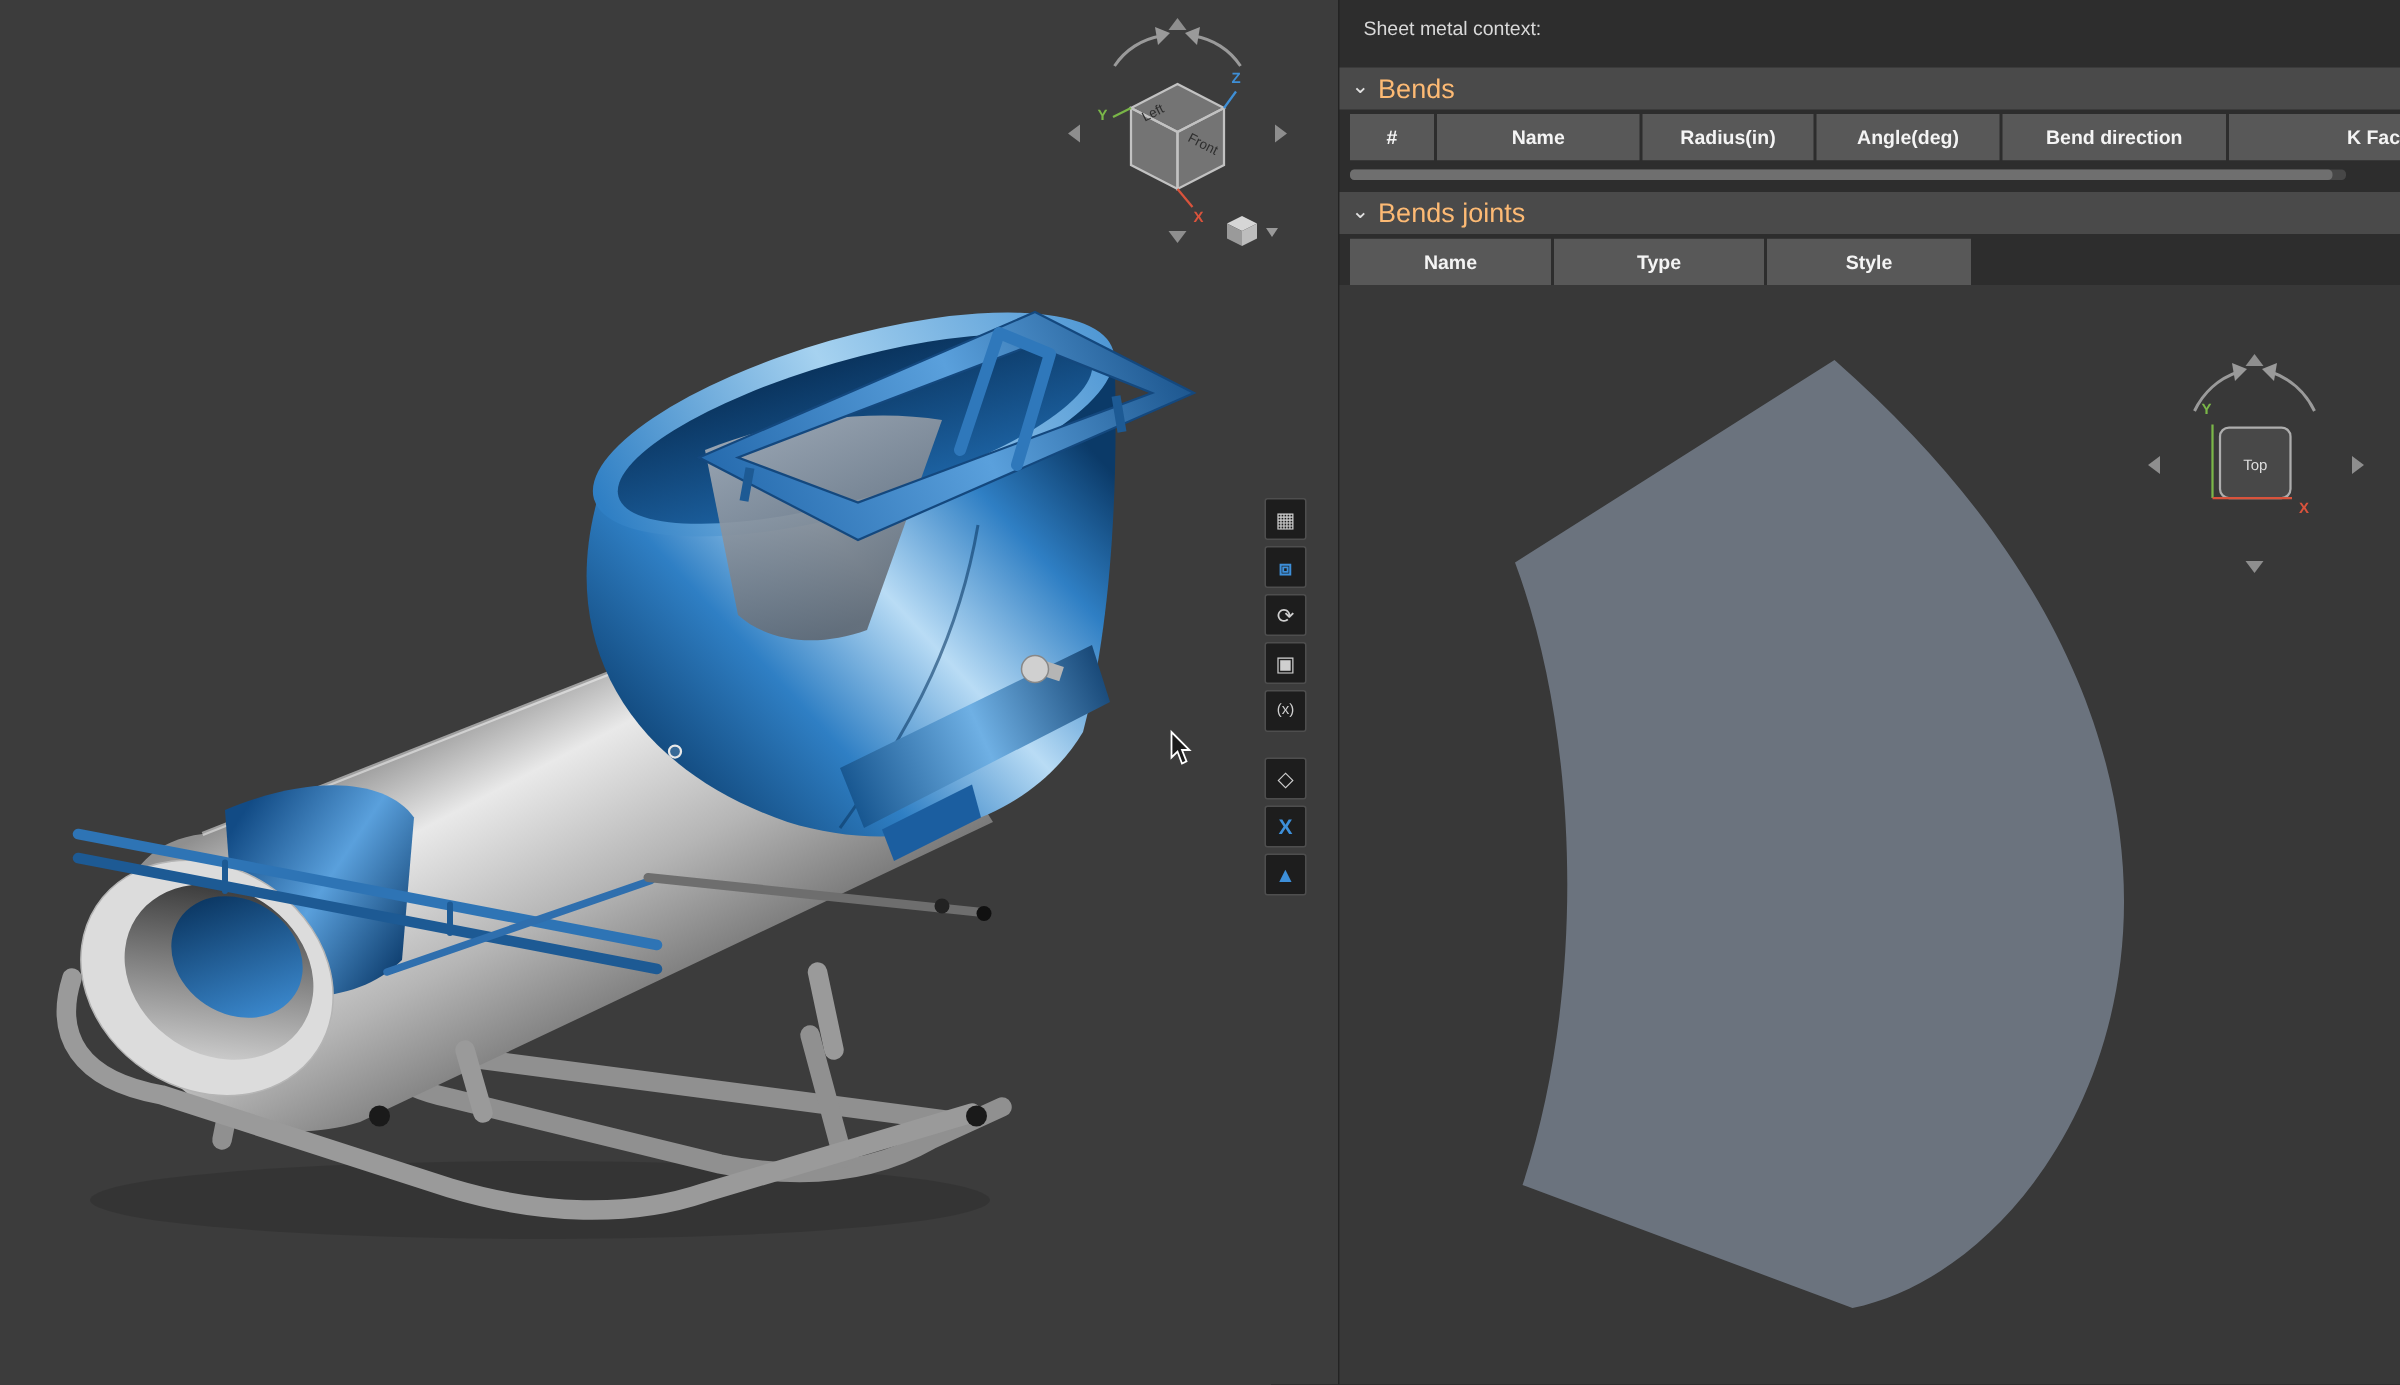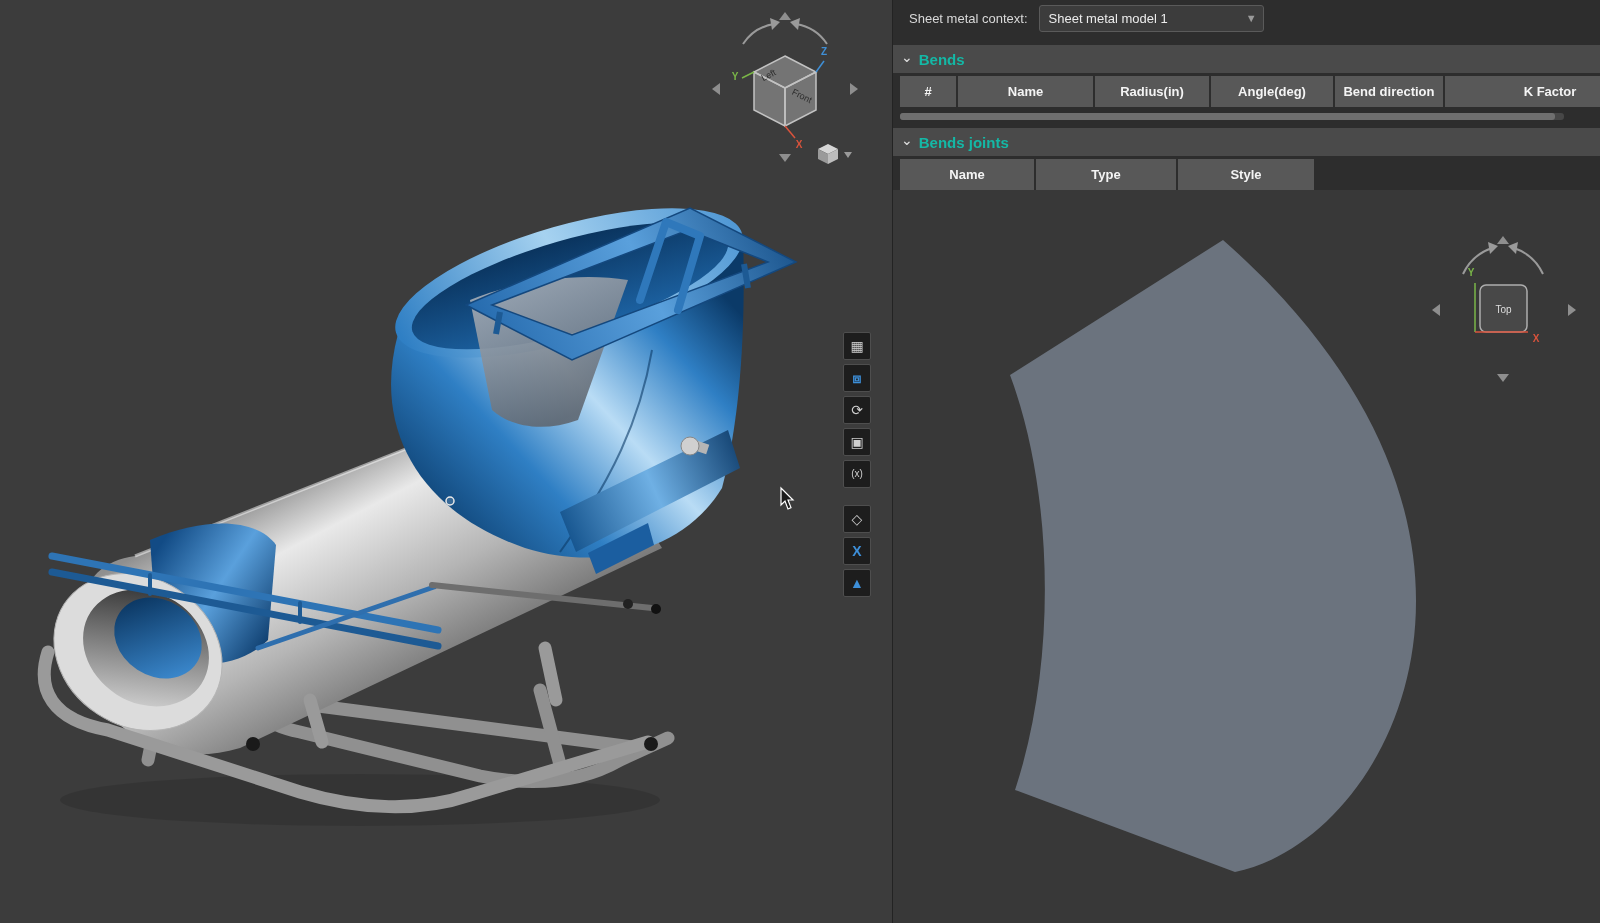--- a/index.html
+++ b/index.html
@@ -25,21 +25,21 @@
                background:#2d2d2d;border-left:1px solid #232323;box-sizing:border-box;}
   #ctx-bar{height:36px;display:flex;align-items:center;padding-left:16px;font-size:13px;color:#d9d9d9;}
   #ctx-dropdown{margin-left:11px;width:208px;height:25px;background:#3c3c3c;border:1px solid #5a5a5a;
                 border-radius:3px;display:flex;align-items:center;padding:0 6px 0 9px;
                 font-size:13px;color:#ececec;cursor:pointer;}
   #ctx-dropdown .dd-label{flex:1;white-space:nowrap;overflow:hidden;}
   .dd-caret{color:#9a9a9a;font-size:11px;margin-left:6px;}
 
   .sec-header{height:28px;background:#4a4a4a;display:flex;align-items:center;padding-left:8px;}
   .sec-header .chev{color:#e0e0e0;font-size:14px;margin-right:6px;margin-top:-5px;cursor:pointer;}
-  .sec-title{font-size:15px;font-weight:bold;color:#14b8a6;}
+  .sec-title{font-size:18px;font-weight:normal;color:#fdba74;}
   #bends-header{margin-top:9px;}
   #joints-header{margin-top:8px;}
 
   .thead-row{display:flex;margin-top:3px;padding-left:7px;overflow:hidden;width:100%;box-sizing:border-box;}
   .th-cell{height:31px;background:#585858;color:#f4f4f4;font-size:13px;font-weight:bold;
            display:flex;align-items:center;justify-content:center;margin-right:2px;flex:none;}
 
   #bends-hscroll{margin:6px 0 0 7px;width:664px;height:7px;background:#474747;border-radius:3px;position:relative;}
   #bends-hscroll .thumb{position:absolute;left:0;top:0;height:7px;width:655px;background:#6f6f6f;border-radius:3px;}
   #bends-vscroll{position:absolute;right:2px;top:78px;width:5px;height:33px;background:#7a7a7a;border-radius:2px;}
@@ -226,36 +226,32 @@
       <div class="tool-btn">◇</div>
       <div class="tool-btn blue">X</div>
       <div class="tool-btn blue">▲</div>
     </div>
   </div>
 
   <div id="right-panel">
 
     <div id="ctx-bar">
       <span>Sheet metal context:</span>
-      <div id="ctx-dropdown">
-        <span class="dd-label">Sheet metal model 1</span>
-        <span class="dd-caret">▼</span>
-      </div>
     </div>
 
     <div class="sec-header" id="bends-header">
       <span class="chev">⌄</span>
       <span class="sec-title">Bends</span>
     </div>
     <div class="thead-row">
       <div class="th-cell" style="width:56px">#</div>
       <div class="th-cell" style="width:135px">Name</div>
       <div class="th-cell" style="width:114px">Radius(in)</div>
       <div class="th-cell" style="width:122px">Angle(deg)</div>
-      <div class="th-cell" style="width:108px">Bend direction</div>
+      <div class="th-cell" style="width:149px">Bend direction</div>
       <div class="th-cell" style="width:210px">K Factor</div>
     </div>
     <div id="bends-hscroll">
       <div class="thumb"></div>
     </div>
     <div id="bends-vscroll"></div>
 
     <div class="sec-header" id="joints-header">
       <span class="chev">⌄</span>
       <span class="sec-title">Bends joints</span>

